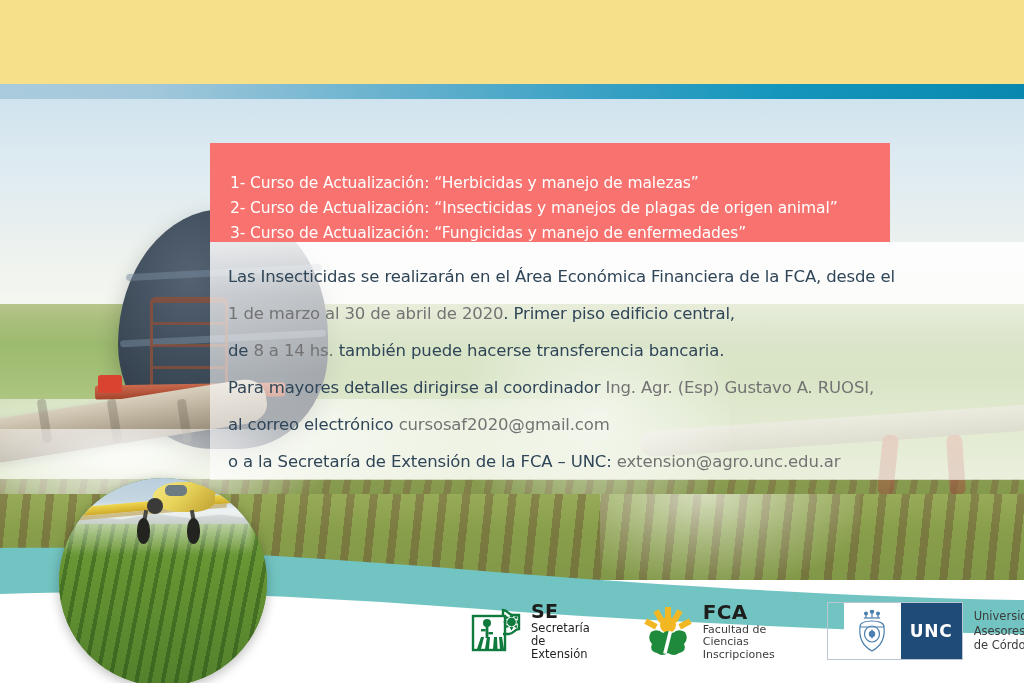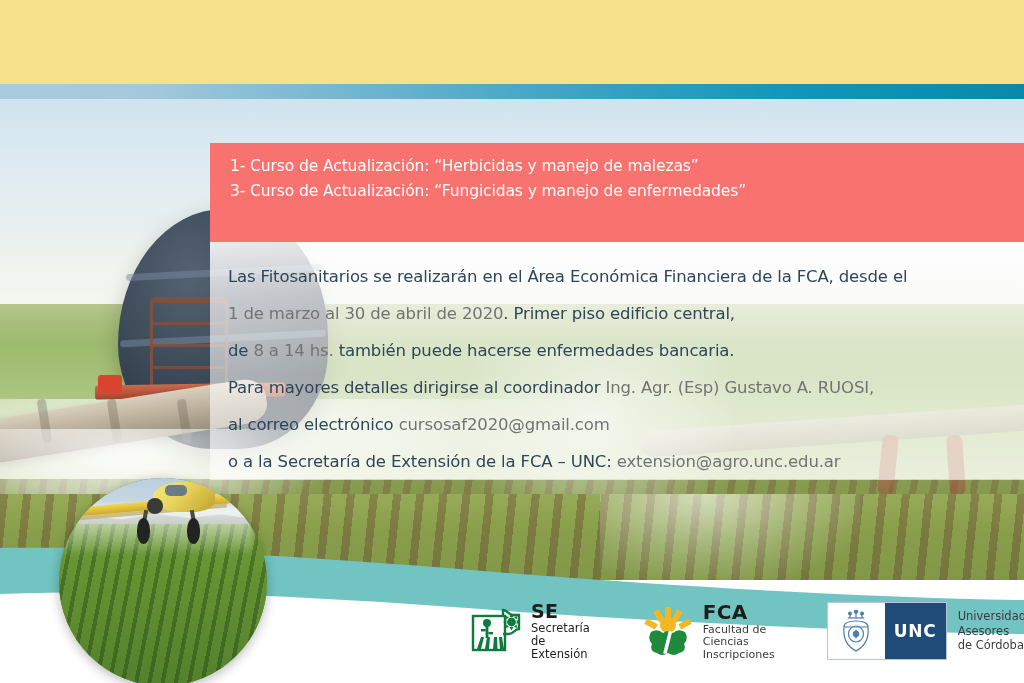--- a/index.html
+++ b/index.html
@@ -341,24 +341,24 @@
     width: 190px; height: 46px;
     background: linear-gradient(to bottom, rgba(255,255,255,.8), rgba(255,255,255,.08));
     filter: blur(3px);
     z-index: 3;
   }
 
   
   .red-banner {
     position: absolute;
     left: 210px; top: 143px;
-    width: 814px; height: 99px;
+    width: 680px; height: 99px;
     background: #f8736f;
     z-index: 12;
-    padding: 11px 0 0 20px;
+    padding: 28px 0 0 20px;
     box-sizing: border-box;
   }
   .red-banner .line {
     font-family: "DejaVu Sans", sans-serif;
     font-size: 15.5px;
     color: #ffffff;
     line-height: 25px;
     white-space: nowrap;
     letter-spacing: -0.1px;
   }
@@ -423,21 +423,21 @@
   .fca-sub {
     font-family: "DejaVu Sans", sans-serif;
     font-size: 11px; color: #3c3c3b;
   }
 
   
   .unc-logo { display: flex; align-items: center; gap: 11px; }
   .unc-block {
     display: flex; align-items: stretch;
     border: 1px solid #bcc6d2;
-    height: 56px; width: 118px;
+    height: 56px; width: 118px; padding-left: 16px;
   }
   .unc-crest-box {
     width: 57px; background: #ffffff;
     display: flex; align-items: center; justify-content: center;
   }
   .unc-word-box {
     flex: 1; background: #1f4b78;
     display: flex; align-items: center; justify-content: center;
     font-family: "DejaVu Sans", sans-serif;
     font-weight: bold; font-size: 17px; color: #ffffff;
@@ -506,32 +506,33 @@
 
   <div class="header-band"></div>
   <div class="header-title">Curso de Actualización para Asesores Fitosanitarios</div>
   <div class="header-subtitle">Con modalidad a distancia</div>
   <div class="header-rule"></div>
 
   <div class="white-panel"></div>
 
   <div class="red-banner">
     <div class="line">1- Curso de Actualización: “Herbicidas y manejo de malezas”</div>
+    <div class="line">2- Curso de Actualización: “Insecticidas y manejos de plagas de origen animal”</div>
     <div class="line">3- Curso de Actualización: “Fungicidas y manejo de enfermedades”</div>
   </div>
 
   <div class="body-text">
     <div class="row">
-      <span>Las Fitosanitarios se realizarán en el Área Económica Financiera de la FCA, desde el</span>
+      <span>Las Insecticidas se realizarán en el Área Económica Financiera de la FCA, desde el</span>
     </div>
     <div class="row">
       <b>1 de marzo al 30 de abril de 2020</b><span>. Primer piso edificio central,</span>
     </div>
     <div class="row">
-      <span>de </span><b>8 a 14 hs.</b><span> también puede hacerse enfermedades bancaria.</span>
+      <span>de </span><b>8 a 14 hs.</b><span> también puede hacerse transferencia bancaria.</span>
     </div>
     <div class="row">
       <span>Para mayores detalles dirigirse al coordinador </span><b>Ing. Agr. (Esp) Gustavo A. RUOSI,</b>
     </div>
     <div class="row">
       <span>al correo electrónico </span><b>cursosaf2020@gmail.com</b>
     </div>
     <div class="row">
       <span>o a la Secretaría de Extensión de la FCA – UNC: </span><b>extension@agro.unc.edu.ar</b>
     </div>

